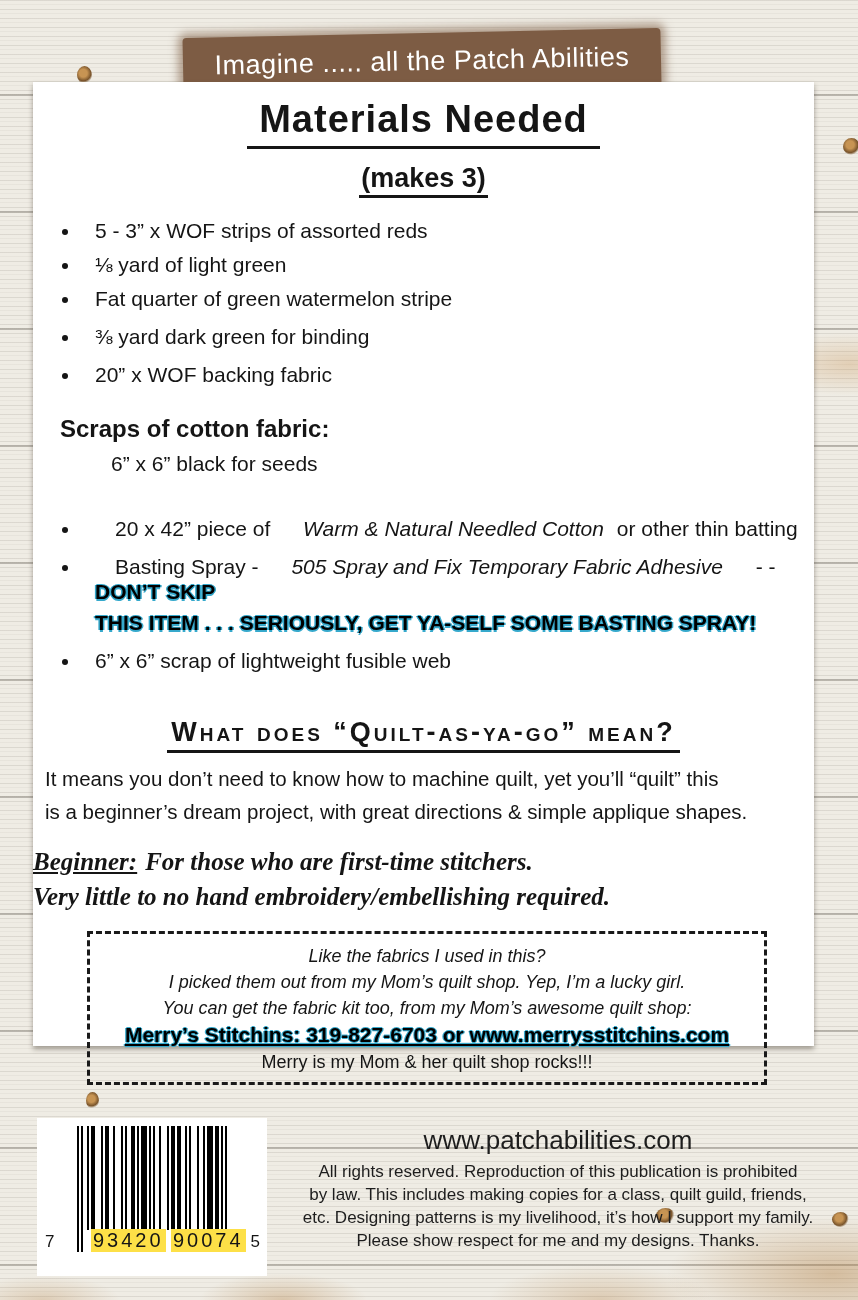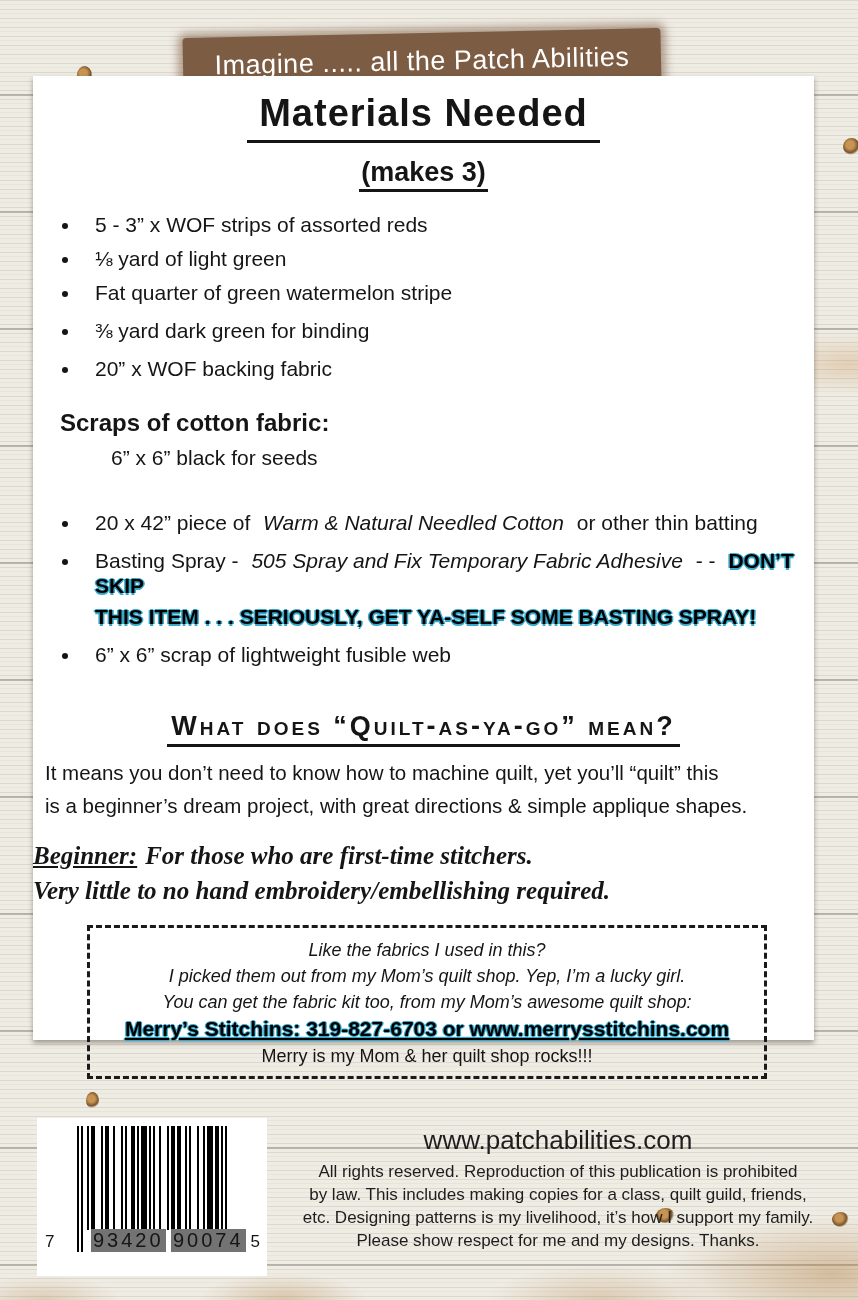--- a/index.html
+++ b/index.html
@@ -18,35 +18,35 @@
   }
   .knot{position:absolute;border-radius:50%;
     background:radial-gradient(circle at 42% 40%, #c79453 0 28%, #7a552c 55%, rgba(0,0,0,0) 72%);}
   
   .banner{position:absolute;left:183px;top:33px;width:478px;height:57px;
     border-radius:4px;transform:rotate(-1.2deg);
     display:flex;align-items:center;justify-content:center;
     box-shadow:0 0 9px 5px rgba(125,92,68,.55);}
   .banner-text{color:#ffffff;font-size:27px;letter-spacing:.5px;white-space:nowrap;}
   
-  .card{position:absolute;left:33px;top:76px;width:781px;height:964px;background:#ffffff;
+  .card{position:absolute;left:33px;top:82px;width:781px;height:964px;background:#ffffff;
     box-shadow:0 3px 5px rgba(60,52,40,.45);}
   .title-wrap,.subtitle-wrap{text-align:center;}
   .title{display:inline-block;margin-top:16px;font-size:38px;font-weight:bold;letter-spacing:1px;
     border-bottom:3px solid #151515;padding:0 12px 5px;}
   .subtitle{display:inline-block;margin-top:14px;font-size:27px;font-weight:bold;
     border-bottom:3px solid #151515;padding:0 2px 1px;}
   ul.mats{margin:20px 0 0 0;padding-left:48px;font-size:21px;line-height:25px;list-style:disc;}
   ul.mats li{margin-bottom:9px;padding-left:14px;}
   ul.mats li.sp{margin-top:13px;}
   .scraps-heading{margin:28px 0 0 27px;font-size:24px;font-weight:bold;}
   .scraps-item{margin:9px 0 0 78px;font-size:21px;}
   ul.mats2{margin-top:40px;}
   .it{font-style:italic;}
-  .gap-r{margin-right:7px;}
+  .gap-r{margin-right:7px;margin-left:20px;}
   .warn{font-weight:bold;color:#000;
     text-shadow:-1.5px 0 0 var(--teal),1.5px 0 0 var(--teal),0 -1.5px 0 var(--teal),0 1.5px 0 var(--teal);}
   .warn-line2{display:block;margin-top:6px;}
   
   .qayg-head-wrap{text-align:center;margin-top:44px;}
   .qayg-head{display:inline-block;font-size:27px;font-weight:bold;font-variant:small-caps;
     letter-spacing:3px;border-bottom:3px solid #151515;padding:0 4px 2px;}
   .qayg-body{margin:9px 0 0 12px;font-size:20.5px;line-height:33px;}
   .qayg-body div{white-space:nowrap;}
   .beginner{margin-top:16px;font-family:"Liberation Serif","DejaVu Serif",serif;
@@ -64,21 +64,21 @@
   .copyright{font-size:27px;}
   .website{font-size:26px;margin-top:3px;}
   .legal{font-size:17px;line-height:23px;margin-top:4px;}
   .legal div{white-space:nowrap;}
   
   .barcode{position:absolute;left:37px;top:1118px;width:230px;height:158px;background:#ffffff;}
   .bc-bars{display:flex;align-items:flex-start;justify-content:center;height:130px;margin-top:8px;}
   .bc-bar{background:#000;height:104px;}
   .bc-bar.tall{height:126px;}
   .bc-space{height:104px;}
-  .bc-num{position:absolute;font-size:20px;letter-spacing:3px;background:#737373;padding:0 2px;bottom:24px;}
+  .bc-num{position:absolute;font-size:20px;letter-spacing:3px;background:#fde047;padding:0 2px;bottom:24px;}
   .bc-num.g1{left:54px;}
   .bc-num.g2{left:134px;}
   .bc-digit{position:absolute;font-size:17px;bottom:24px;}
   .bc-digit.l{left:8px;}
   .bc-digit.r{right:7px;}
 </style>
 </head>
 <body>
 
 <div class="page">

